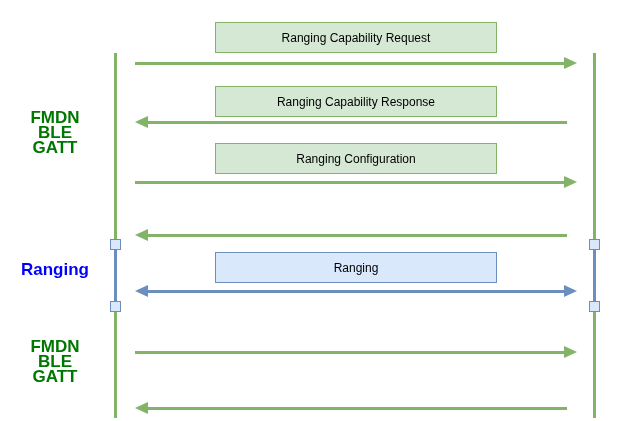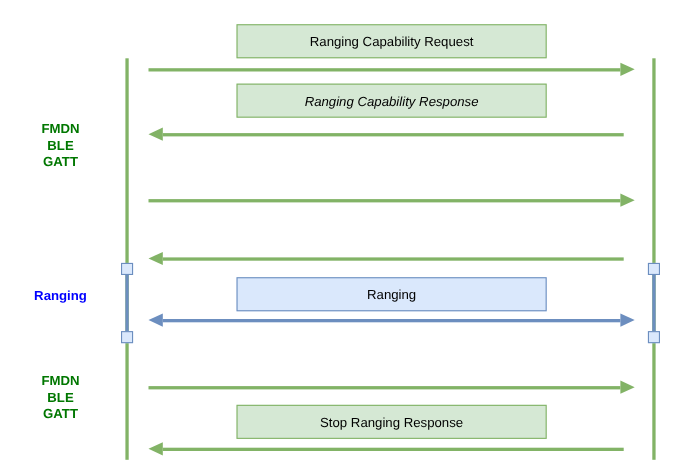--- a/index.html
+++ b/index.html
@@ -57,21 +57,21 @@
   .head.left{left:0;border-right-width:13px;border-right-style:solid;}
   .arrow.theme-green .head.right{border-left-color:#82b366;}
   .arrow.theme-green .head.left{border-right-color:#82b366;}
   .arrow.theme-blue .head.right{border-left-color:#6c8ebf;}
   .arrow.theme-blue .head.left{border-right-color:#6c8ebf;}
   .side-label{
     position:absolute;
     left:10px;width:90px;
     text-align:center;
     font-weight:bold;
-    font-size:12px;line-height:15px;
+    font-size:17px;line-height:15px;
   }
   .side-label.green{color:#007700;}
   .side-label.blue{color:#0000ff;}
 </style>
 </head>
 <body>
 
 <div id="canvas">
 
   <div class="lifeline" style="left:114px;top:53px;height:365px;"></div>
@@ -100,28 +100,31 @@
   </div>
 
   <div class="msg-box theme-green" style="top:22px;">
     <span>Ranging Capability Request</span>
   </div>
   <div class="arrow theme-green" style="top:57px;">
     <div class="shaft" style="left:0;width:429px;"></div>
     <div class="head right"></div>
   </div>
 
-  <div class="msg-box theme-green" style="top:76px;font-style:italic;">
+  <div class="msg-box theme-green" style="top:86px;">
     <span>Ranging Capability Response</span>
   </div>
   <div class="arrow theme-green" style="top:116px;">
     <div class="shaft" style="left:13px;width:419px;"></div>
     <div class="head left"></div>
   </div>
 
+  <div class="msg-box theme-green" style="top:143px;">
+    <span>Ranging Configuration</span>
+  </div>
   <div class="arrow theme-green" style="top:176px;">
     <div class="shaft" style="left:0;width:429px;"></div>
     <div class="head right"></div>
   </div>
 
   <div class="arrow theme-green" style="top:229px;">
     <div class="shaft" style="left:13px;width:419px;"></div>
     <div class="head left"></div>
   </div>
 
@@ -132,21 +135,18 @@
     <div class="shaft" style="left:13px;width:416px;"></div>
     <div class="head left"></div>
     <div class="head right"></div>
   </div>
 
   <div class="arrow theme-green" style="top:346px;">
     <div class="shaft" style="left:0;width:429px;"></div>
     <div class="head right"></div>
   </div>
 
-  <div class="msg-box theme-green" style="top:368px;">
-    <span>Stop Ranging Response</span>
-  </div>
   <div class="arrow theme-green" style="top:402px;">
     <div class="shaft" style="left:13px;width:419px;"></div>
     <div class="head left"></div>
   </div>
 
 </div>
 
 </body></html>

